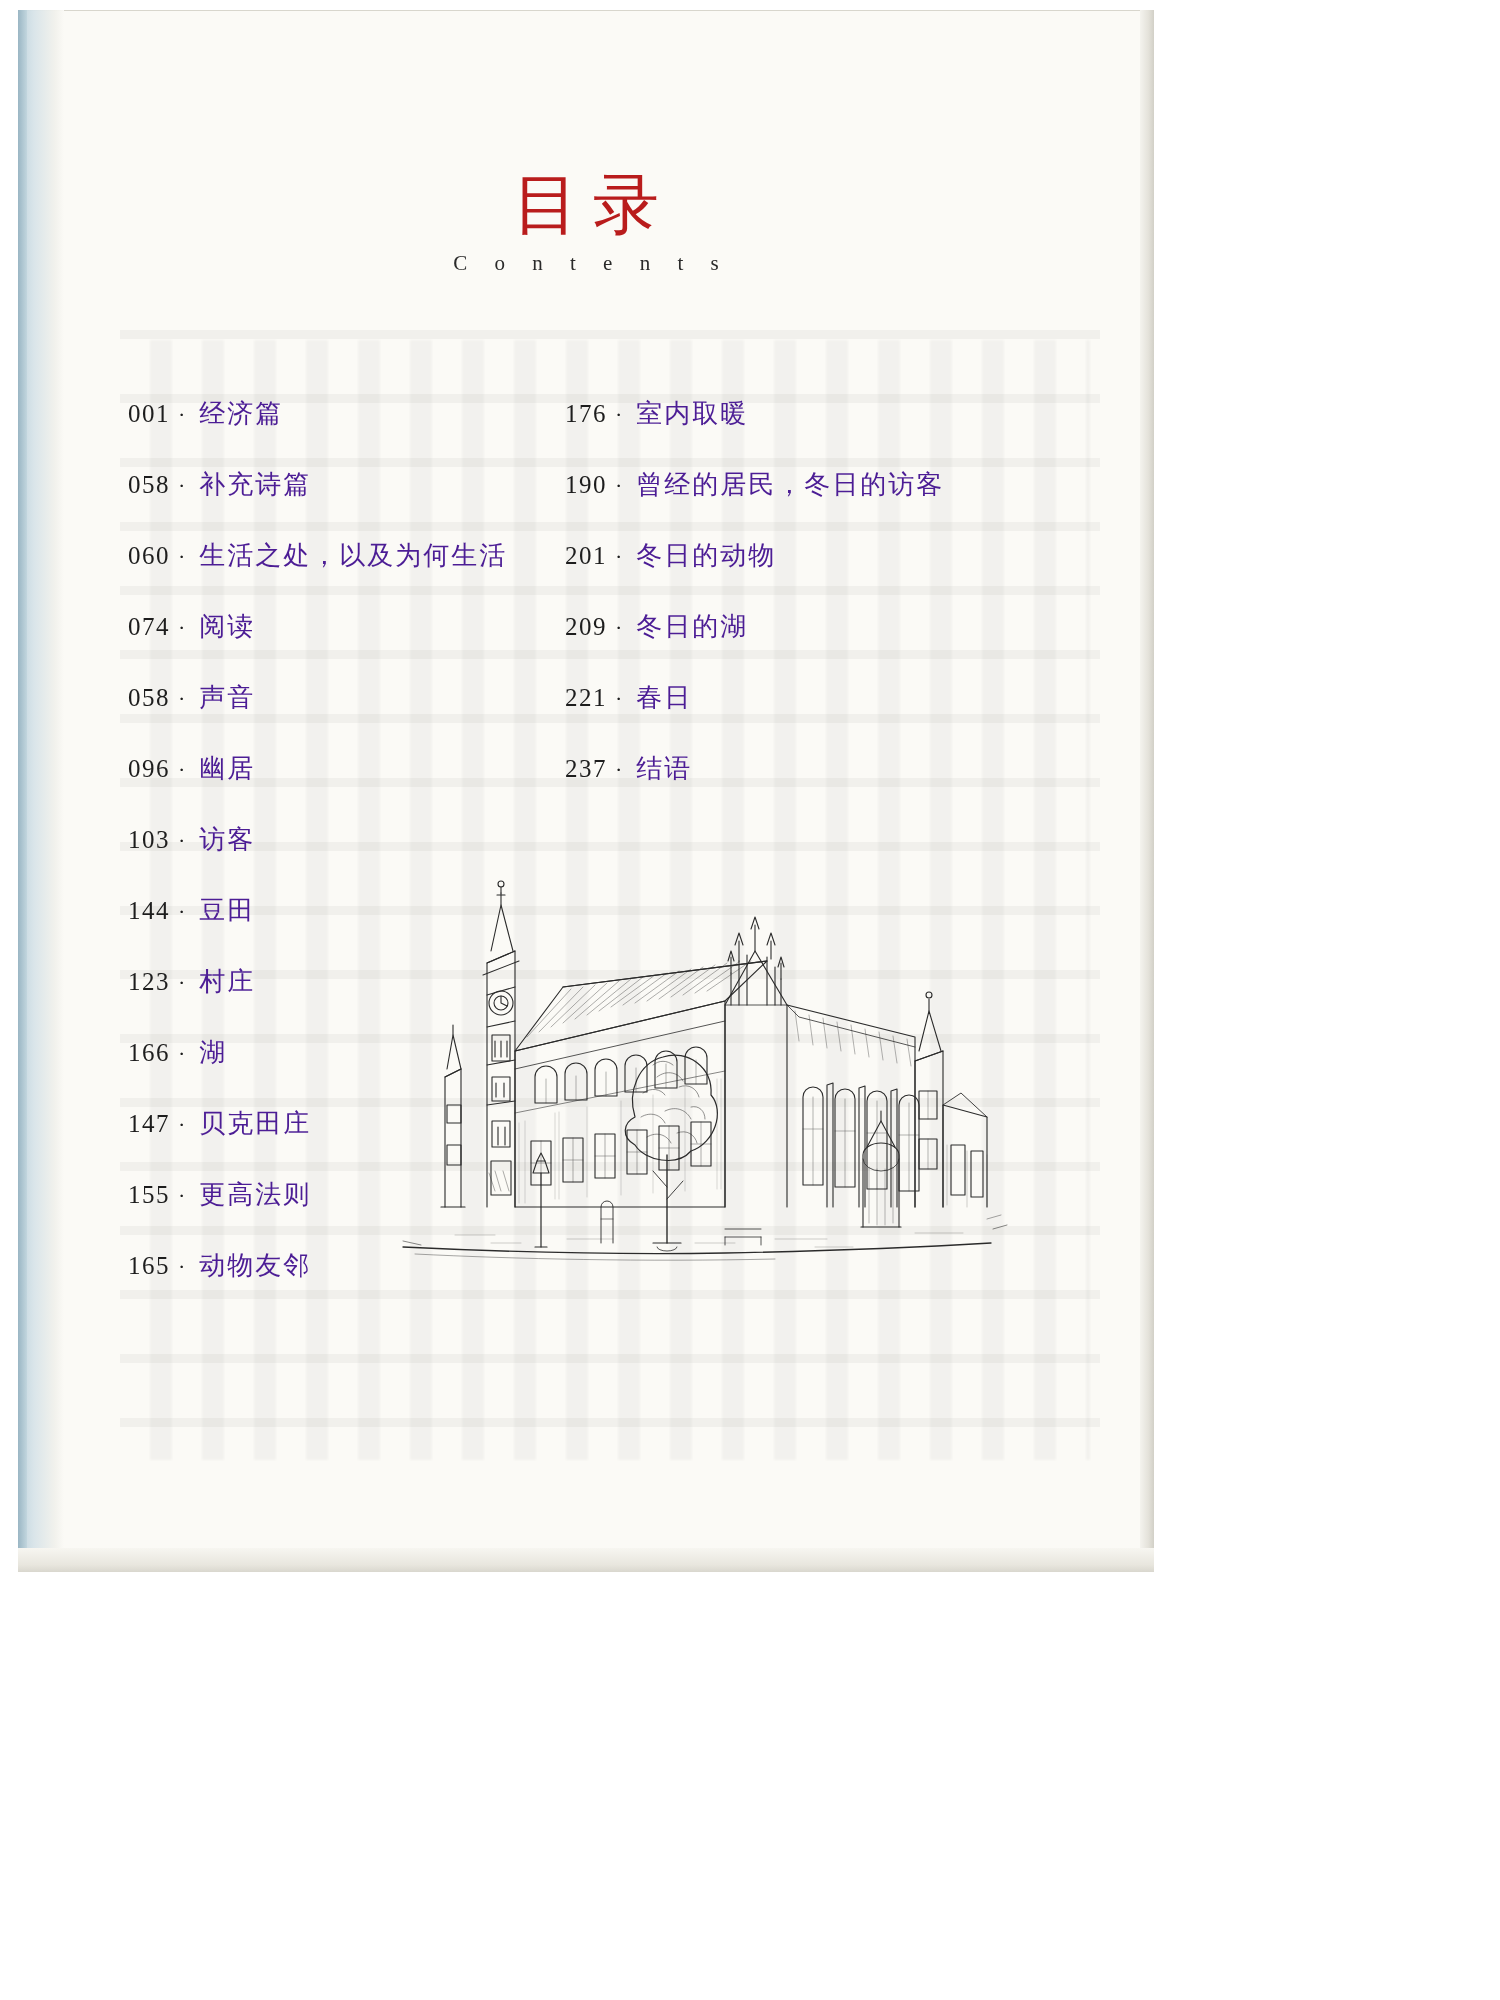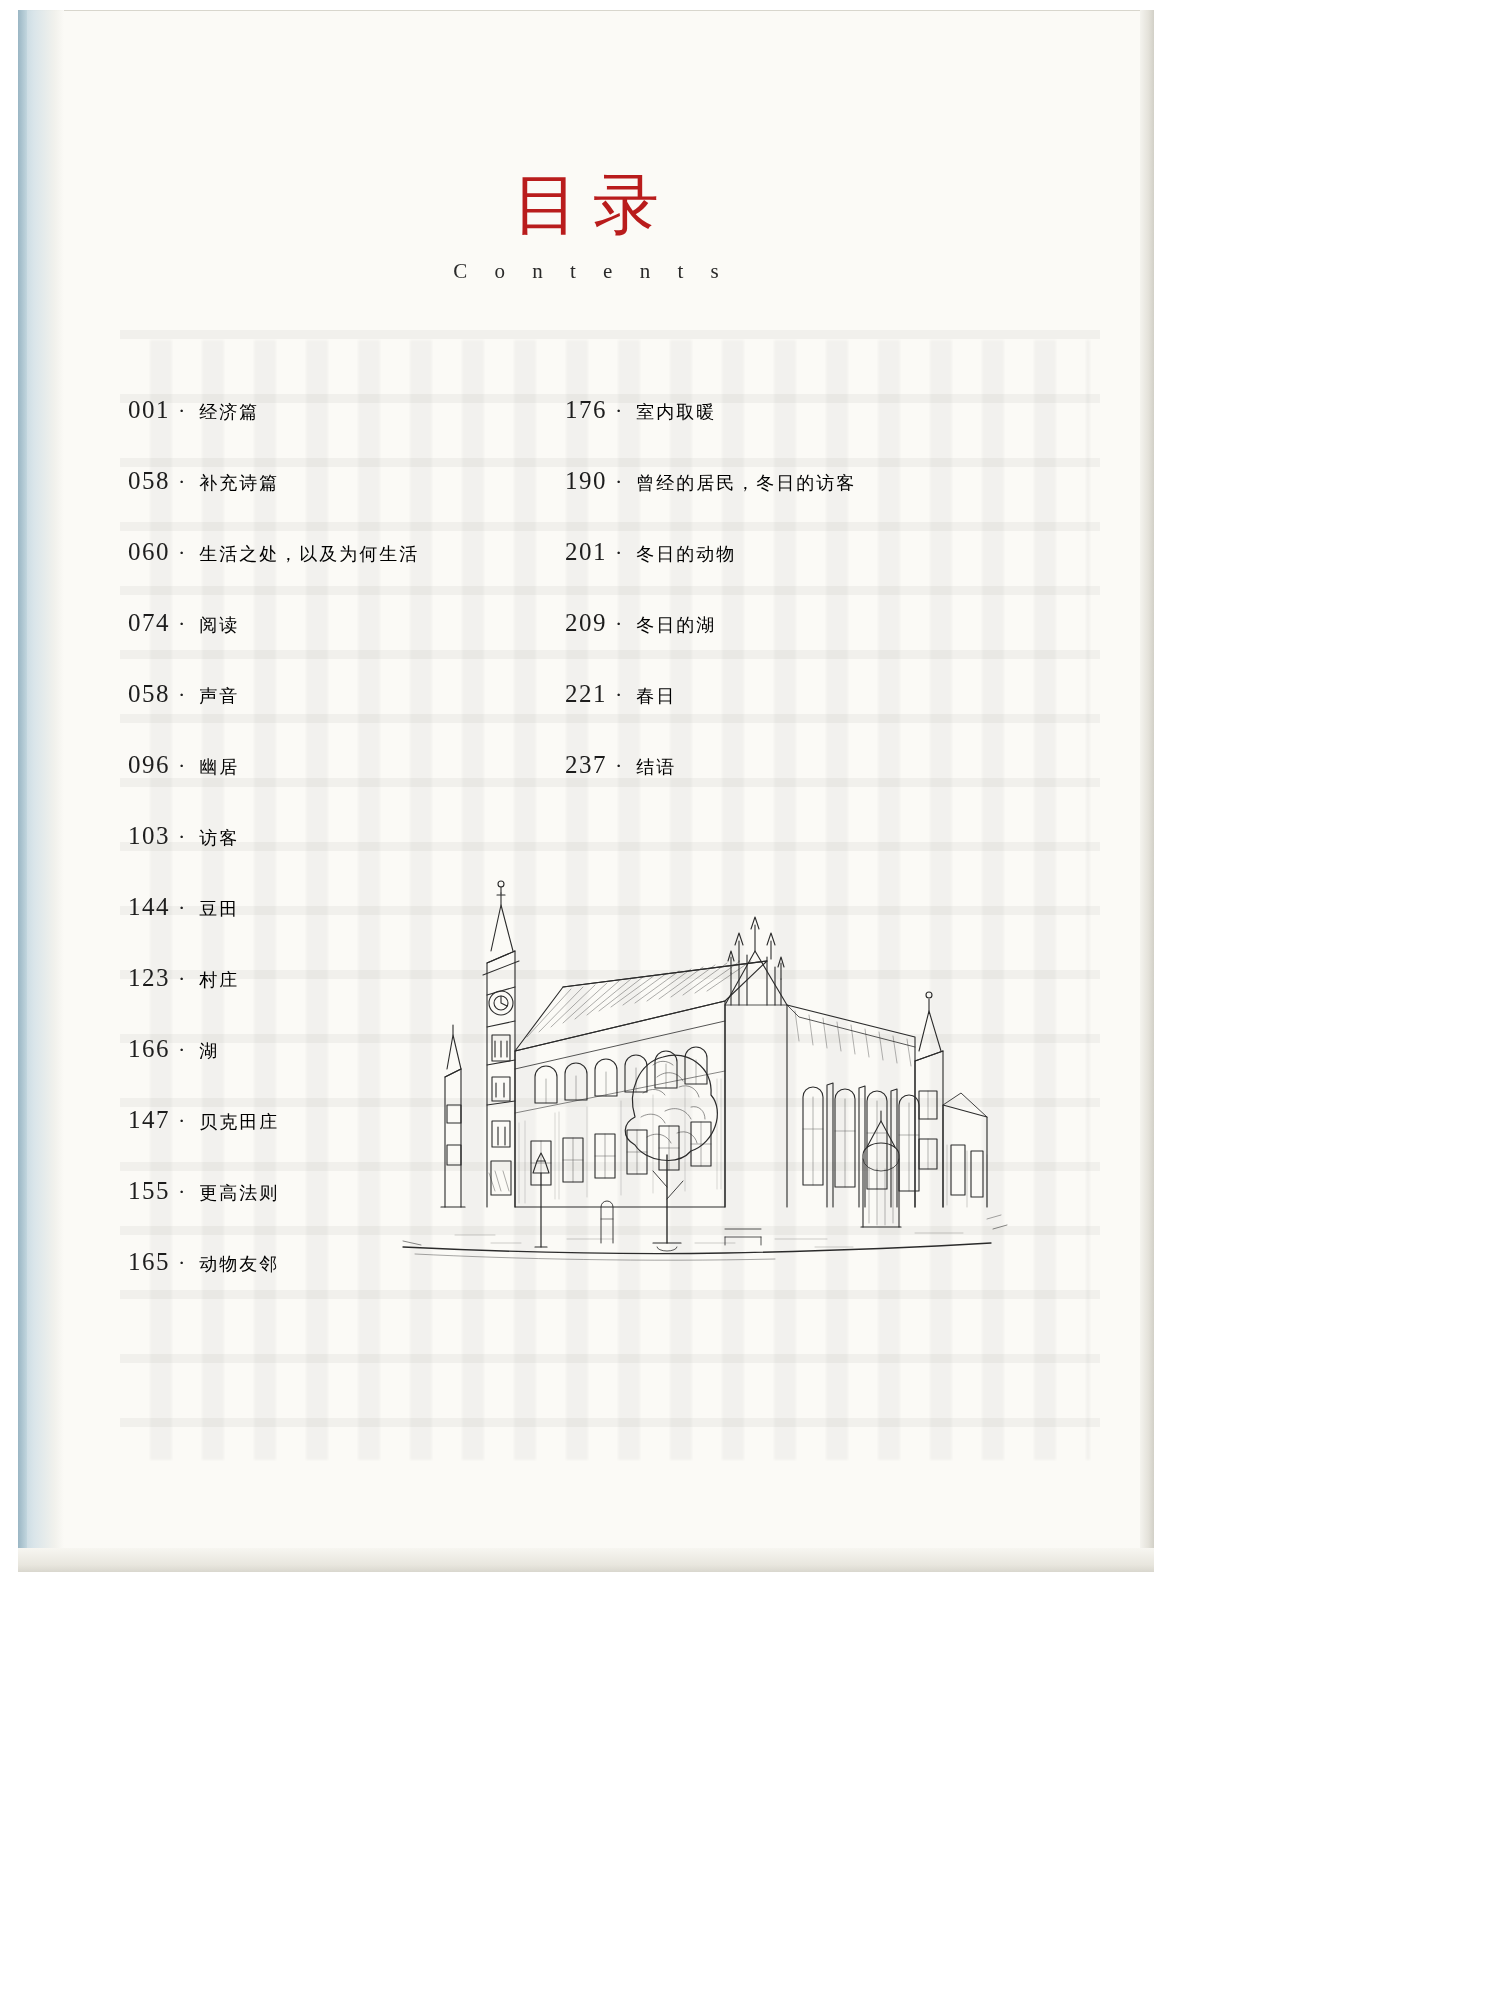--- a/index.html
+++ b/index.html
@@ -141,21 +141,21 @@
   .title-cn {
     font-family: "DejaVu Serif", "Liberation Serif", serif;
     font-size: 66px;
     font-weight: 400;
     letter-spacing: 14px;
     color: #b91c1c;
     line-height: 1.05;
     text-indent: 14px;
   }
   .title-en {
-    margin-top: 20px;
+    margin-top: 12px;
     font-family: "Liberation Serif", serif;
     font-size: 21px;
     letter-spacing: 11px;
     color: #2a2a2a;
     text-indent: 11px;
   }
 
   
   .toc {
     position: absolute;
@@ -186,23 +186,23 @@
     letter-spacing: 1.5px;
     color: #1d1d1d;
   }
   .dot {
     margin: 0 14px 0 8px;
     font-size: 22px;
     color: #1d1d1d;
   }
   .label {
     font-family: "DejaVu Serif", "Liberation Serif", serif;
-    font-size: 18px;
+    font-size: 26px;
     letter-spacing: 2px;
-    color: #000000;
+    color: #4c1d95;
   }
 
   
   .illustration {
     position: absolute;
     left: 395px;
     top: 855px;
     width: 620px;
     height: 450px;
   }

